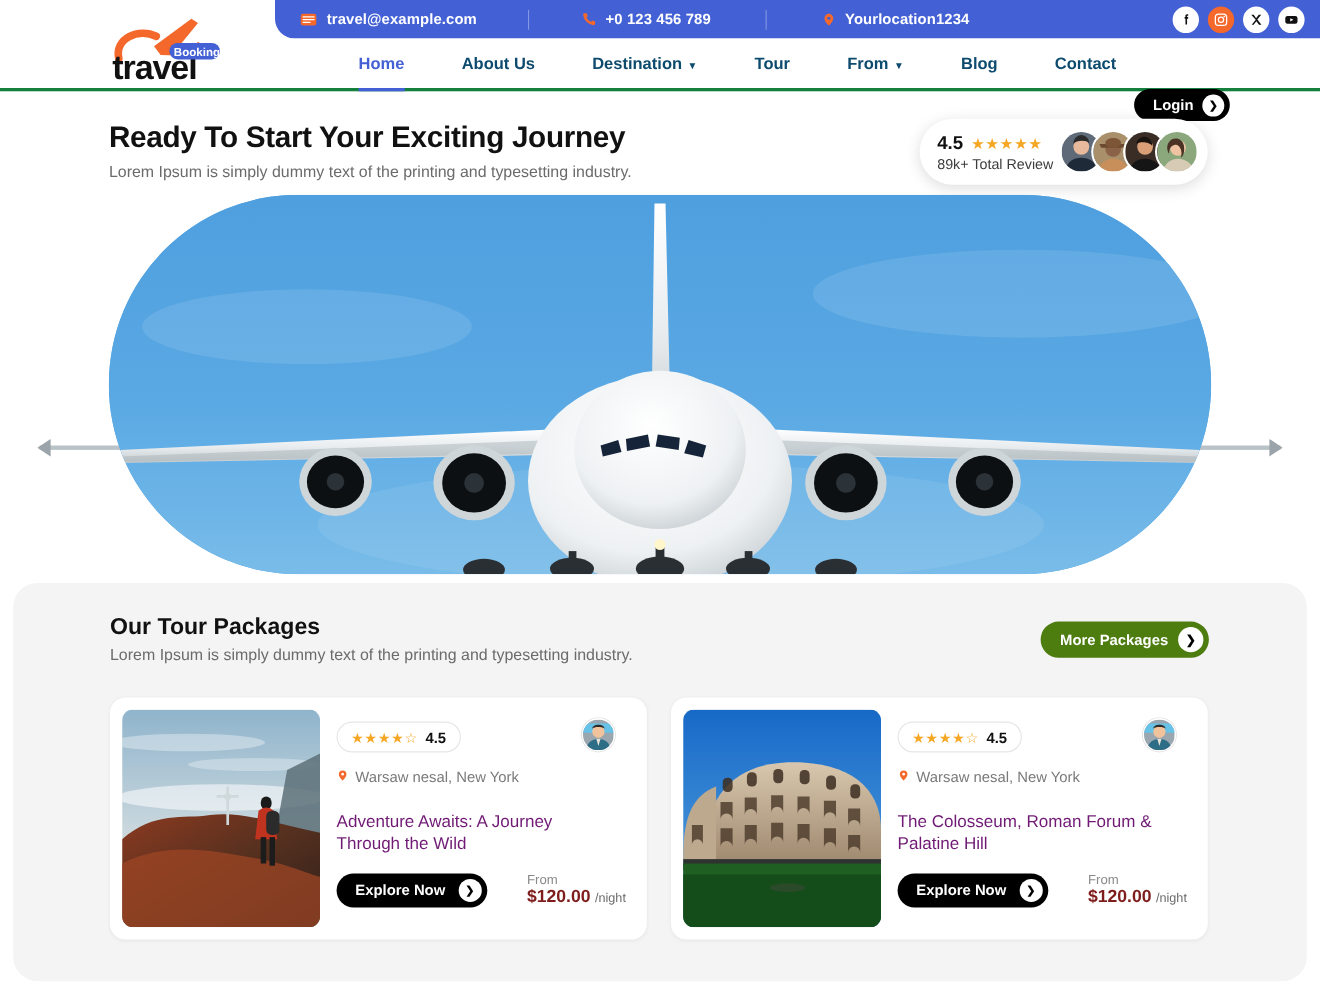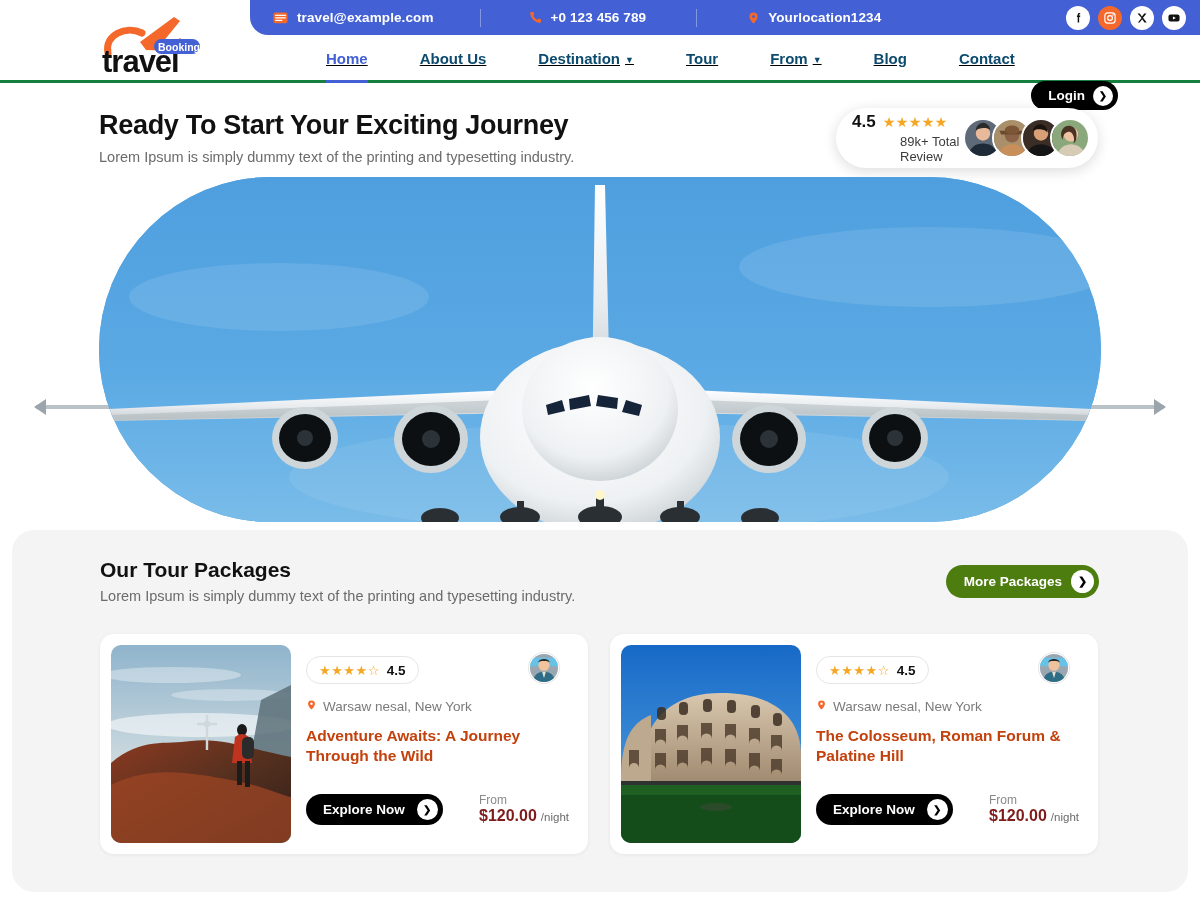--- a/index.html
+++ b/index.html
@@ -30,21 +30,21 @@
     width: 24px; height: 24px; border-radius: 50%;
     background: #fff; display: flex; align-items: center; justify-content: center;
     color: #111; font-size: 12px; font-weight: 700;
   }
   .soc.ig { background: #f4682c; color: #fff; }
 
   
   .navwrap { position: absolute; left: 0; top: 35px; width: 1200px; height: 48px;
              border-bottom: 3px solid #15803d; background:#fff; }
   .logo { position: absolute; left: 96px; top: -26px; width: 120px; height: 72px; }
-  .nav { position: absolute; left: 300px; top: 0; height: 48px; display: flex; align-items: center; gap: 0; text-decoration: underline; }
+  .nav { position: absolute; left: 300px; top: 0; height: 48px; display: flex; align-items: center; gap: 0; }
   .nav a {
     position: relative; font-size: 15px; font-weight: 700; color: #0c4a6e;
     text-decoration: none; padding: 0 26px; line-height: 48px; white-space: nowrap;
     display: inline-flex; align-items: center; gap: 5px;
   }
   .nav a.active { color: #4360d4; }
   .nav a.active::after {
     content:""; position:absolute; left:26px; right:26px; bottom:0; height:3px; background:#4360d4;
   }
   .caret { font-size: 9px; line-height: 1; position: relative; top: 1px; }
@@ -66,21 +66,21 @@
 
   .review-badge {
     position: absolute; left: 836px; top: 108px; width: 262px; height: 60px;
     background: #fff; border-radius: 30px; box-shadow: 0 3px 14px rgba(0,0,0,.14);
     display: flex; align-items: center; padding: 0 8px 0 16px;
   }
   .rb-left { display:flex; flex-direction: column; justify-content:center; }
   .rb-top { display:flex; align-items:center; gap: 7px; }
   .rb-score { font-size: 17px; font-weight: 800; color:#111; }
   .rb-stars { color: #f5a623; font-size: 14px; letter-spacing: .5px; }
-  .rb-text { font-size: 13px; color: #3c3c3c; margin-top: 2px; margin-left: 48px; }
+  .rb-text { font-size: 13px; color: #3c3c3c; margin-top: 2px; }
   .rb-avatars { display:flex; margin-left: auto; }
   .rb-av { width: 40px; height: 40px; border-radius: 50%; border: 2px solid #fff; margin-left: -11px; overflow:hidden; }
   .rb-av:first-child { margin-left: 0; }
 
   
   .hero-media { position: absolute; left: 0; top: 177px; width: 1200px; height: 345px; overflow: hidden; }
   .hero-pill {
     position: absolute; left: 99px; top: 0; width: 1002px; height: 345px;
     border-radius: 172px; overflow: hidden; background: #4fa3e0;
   }
@@ -115,21 +115,21 @@
   .rating-pill {
     display: inline-flex; align-items: center; gap: 7px; height: 28px;
     border: 1px solid #e6e6e6; border-radius: 16px; padding: 0 12px;
     background: #fff;
   }
   .rp-stars { font-size: 13px; color:#f5a623; letter-spacing: .5px; }
   .rp-score { font-size: 13.5px; font-weight: 700; color: #111; }
   .card-avatar { position: absolute; right: 18px; top: 8px; width: 30px; height: 30px;
                  border-radius: 50%; overflow: hidden; border: 1.5px solid #fff; box-shadow: 0 0 0 1px #e6e6e6; }
   .loc-row { display:flex; align-items:center; gap: 6px; margin-top: 14px; font-size: 13.5px; color:#7a7a7a; }
-  .card-title { margin-top: 11px; font-size: 15.5px; font-weight: 700; color:#c2410c; line-height: 1.32; max-width: 255px; }
+  .card-title { margin-top: 23px; font-size: 15.5px; font-weight: 400; color:#701a75; line-height: 1.32; max-width: 255px; }
   .card-foot { position: absolute; left: 15px; right: 8px; bottom: 18px; display:flex; align-items:flex-end; }
   .explore-btn {
     background:#000; color:#fff; border:none; border-radius: 20px; height: 31px; cursor:pointer;
     display:flex; align-items:center; gap: 12px; padding: 0 5px 0 17px; font-size: 13.5px; font-weight: 700;
   }
   .explore-btn .circ { width: 21px; height: 21px; border-radius:50%; background:#fff; color:#000;
                        display:flex; align-items:center; justify-content:center; font-size:10px; font-weight:700; }
   .price-box { margin-left: auto; text-align: left; }
   .price-from { font-size: 12px; color: #8a8a8a; }
   .price-row { display:flex; align-items: baseline; gap: 4px; }

